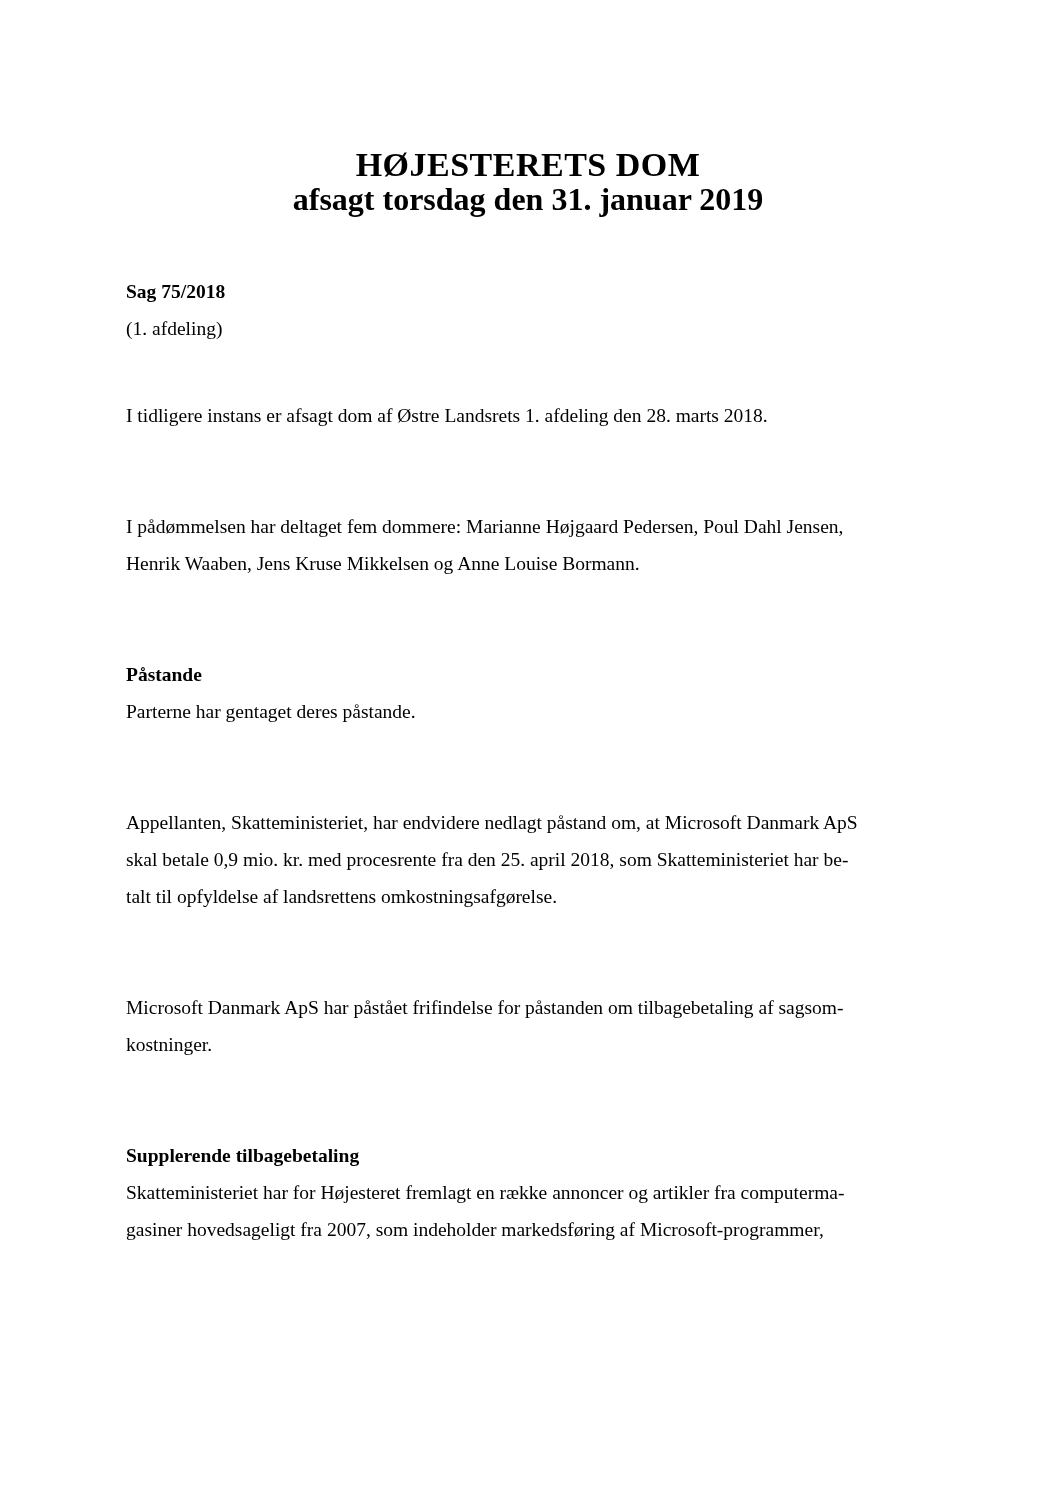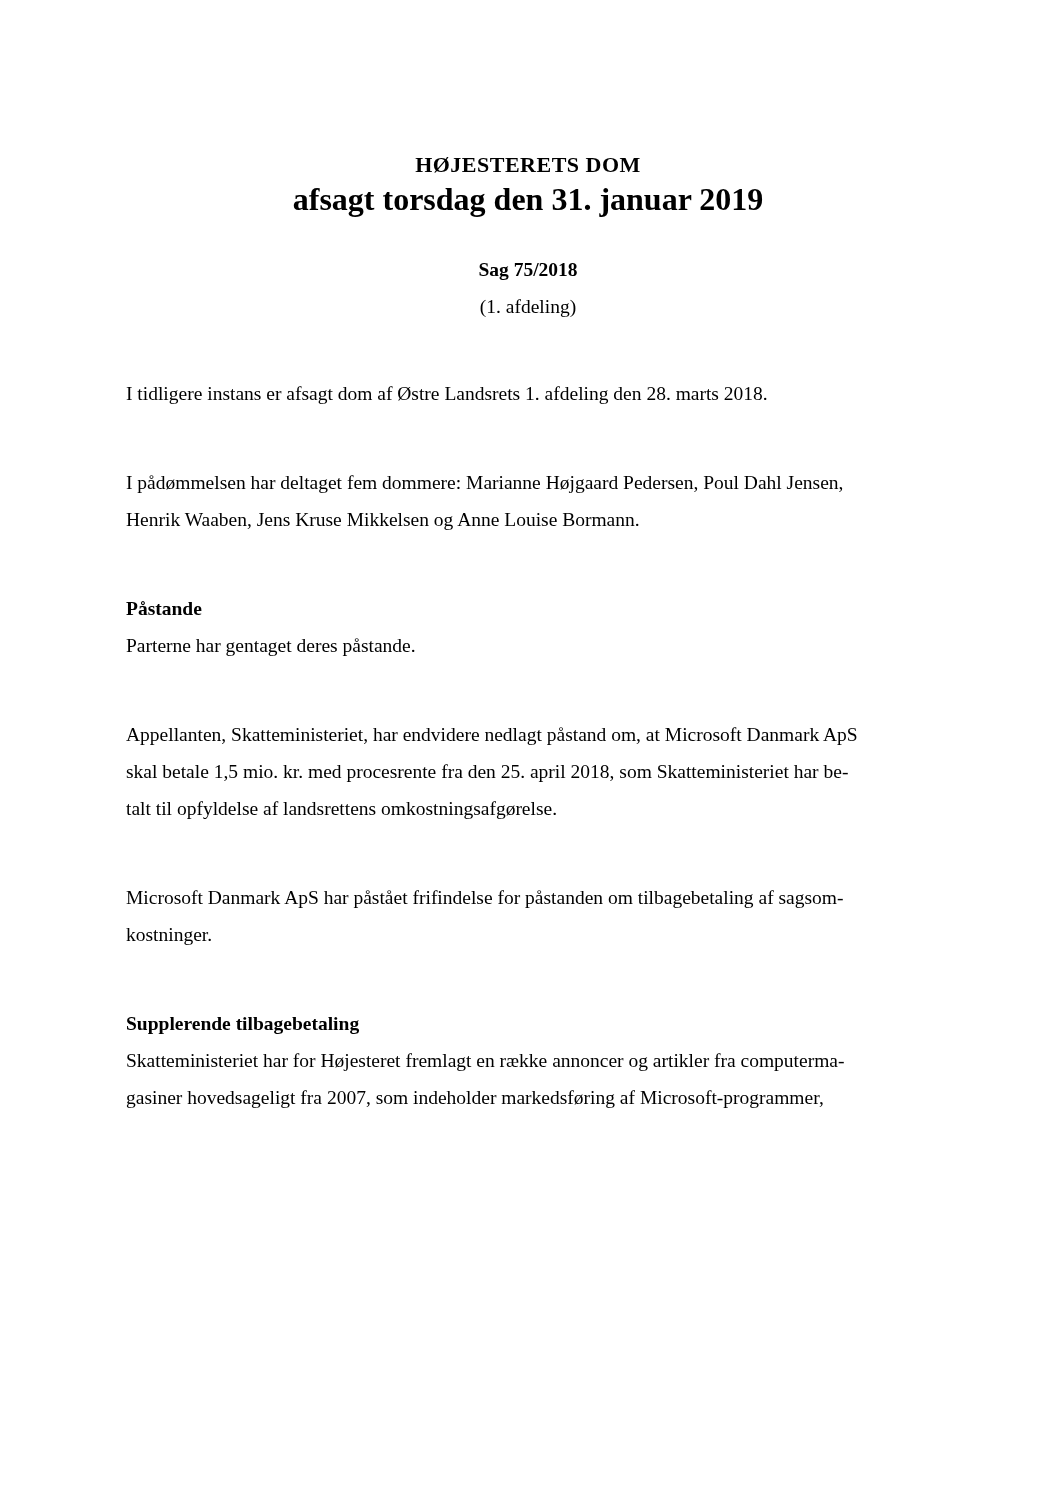--- a/index.html
+++ b/index.html
@@ -13,37 +13,37 @@
     font-family: "Liberation Serif", "DejaVu Serif", serif;
     font-size: 19.5px;
     overflow: hidden;
   }
   .content {
     padding: 146px 128px 0 126px;
   }
   .doc-title {
     text-align: center;
     font-weight: bold;
-    font-size: 22px;
+    font-size: 34px;
     line-height: 38px;
     letter-spacing: 0.5px;
   }
   .doc-subtitle {
     text-align: center;
     font-weight: bold;
     font-size: 32px;
     line-height: 31px;
   }
   .line {
     line-height: 37px;
     white-space: nowrap;
   }
   .para { margin-top: 37px; }
-  .para-gap2 { margin-top: 52px; }
-  .first-block { margin-top: 36px; text-align: center; }
+  .para-gap2 { margin-top: 74px; }
+  .first-block { margin-top: 58px; }
   .bold { font-weight: bold; }
 </style>
 </head>
 <body>
 
 <div class="page">
   <div class="content">
 
     <div class="doc-title">HØJESTERETS DOM</div>
     <div class="doc-subtitle">afsagt torsdag den 31. januar 2019</div>
@@ -63,21 +63,21 @@
       <div class="line">Henrik Waaben, Jens Kruse Mikkelsen og Anne Louise Bormann.</div>
     </div>
 
     <div class="para-gap2">
       <div class="line bold">Påstande</div>
       <div class="line">Parterne har gentaget deres påstande.</div>
     </div>
 
     <div class="para-gap2">
       <div class="line">Appellanten, Skatteministeriet, har endvidere nedlagt påstand om, at Microsoft Danmark ApS</div>
-      <div class="line">skal betale 1,5 mio. kr. med procesrente fra den 25. april 2018, som Skatteministeriet har be-</div>
+      <div class="line">skal betale 0,9 mio. kr. med procesrente fra den 25. april 2018, som Skatteministeriet har be-</div>
       <div class="line">talt til opfyldelse af landsrettens omkostningsafgørelse.</div>
     </div>
 
     <div class="para-gap2">
       <div class="line">Microsoft Danmark ApS har påstået frifindelse for påstanden om tilbagebetaling af sagsom-</div>
       <div class="line">kostninger.</div>
     </div>
 
     <div class="para-gap2">
       <div class="line bold">Supplerende tilbagebetaling</div>

